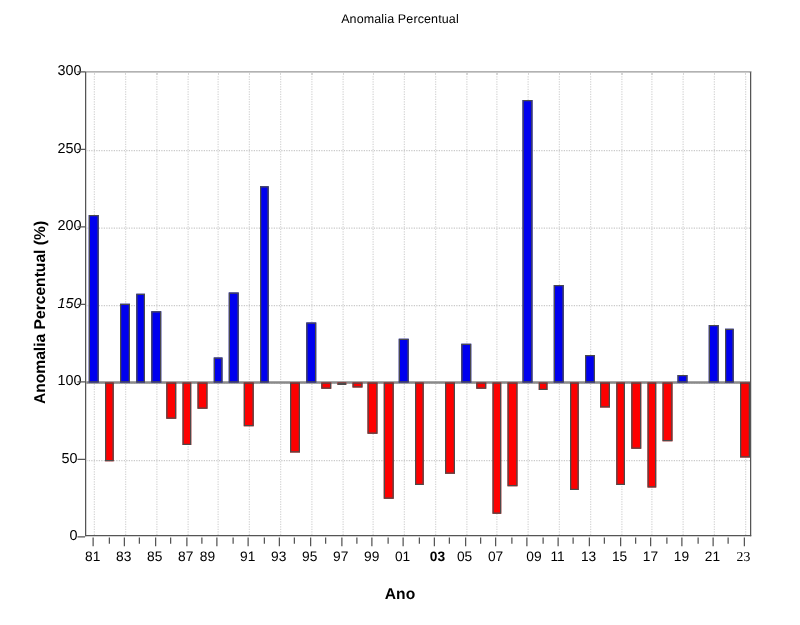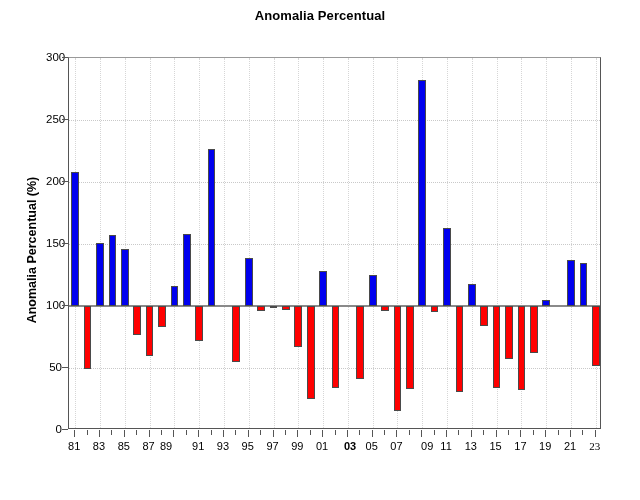--- a/index.html
+++ b/index.html
@@ -10,21 +10,21 @@
     overflow:hidden;
   }
   #stage{position:relative;width:640px;height:500px;}
 
   
   .title-block{
     position:absolute;left:0;top:6px;width:640px;
     text-align:center;
   }
   .title-line{
-    font-size:13px;font-weight:bold;color:#000;
+    font-size:10px;font-weight:normal;color:#000;
     line-height:19px;letter-spacing:.1px;
   }
 
   
   
   .plot{
     position:absolute;left:68px;top:57px;
     width:533px;height:372px;
     border:1px solid #555555;
     border-top-color:#999;
@@ -81,20 +81,21 @@
 </head>
 <body>
 
 <div id="stage">
 
   <div class="title-block">
     <div class="title-line">Anomalia Percentual</div>
   </div>
 
   <div class="ylabel">Anomalia Percentual (%)</div>
+  <div class="xlabel">Ano</div>
 
   <div class="plot" id="plot">
     <div id="gridlayer">
         <div class="grid-h" style="top: 310px;"></div>
         <div class="grid-h" style="top: 248px;"></div>
         <div class="grid-h" style="top: 186px;"></div>
         <div class="grid-h" style="top: 124px;"></div>
         <div class="grid-h" style="top: 62px;"></div>
         <div class="grid-v" style="left: 6.19767px;"></div>
         <div class="grid-v" style="left: 30.9884px;"></div>
@@ -164,21 +165,21 @@
       </div>
   </div>
 
   <div id="yaxis">
       <div class="ytick" style="top: 429px;">0</div>
       <div class="ytickmark" style="top: 429px;"></div>
       <div class="ytick" style="top: 367px;">50</div>
       <div class="ytickmark" style="top: 367px;"></div>
       <div class="ytick" style="top: 305px;">100</div>
       <div class="ytickmark" style="top: 305px;"></div>
-      <div class="ytick" style="top: 243px;">150</div>
+      <div class="ytick" style="top: 243px; font-style: italic;">150</div>
       <div class="ytickmark" style="top: 243px;"></div>
       <div class="ytick" style="top: 181px;">200</div>
       <div class="ytickmark" style="top: 181px;"></div>
       <div class="ytick" style="top: 119px;">250</div>
       <div class="ytickmark" style="top: 119px;"></div>
       <div class="ytick" style="top: 57px;">300</div>
       <div class="ytickmark" style="top: 57px;"></div>
     </div>
   <div id="xaxis">
       <div class="xtickmark" style="left: 74.1977px; height: 7px;"></div>

